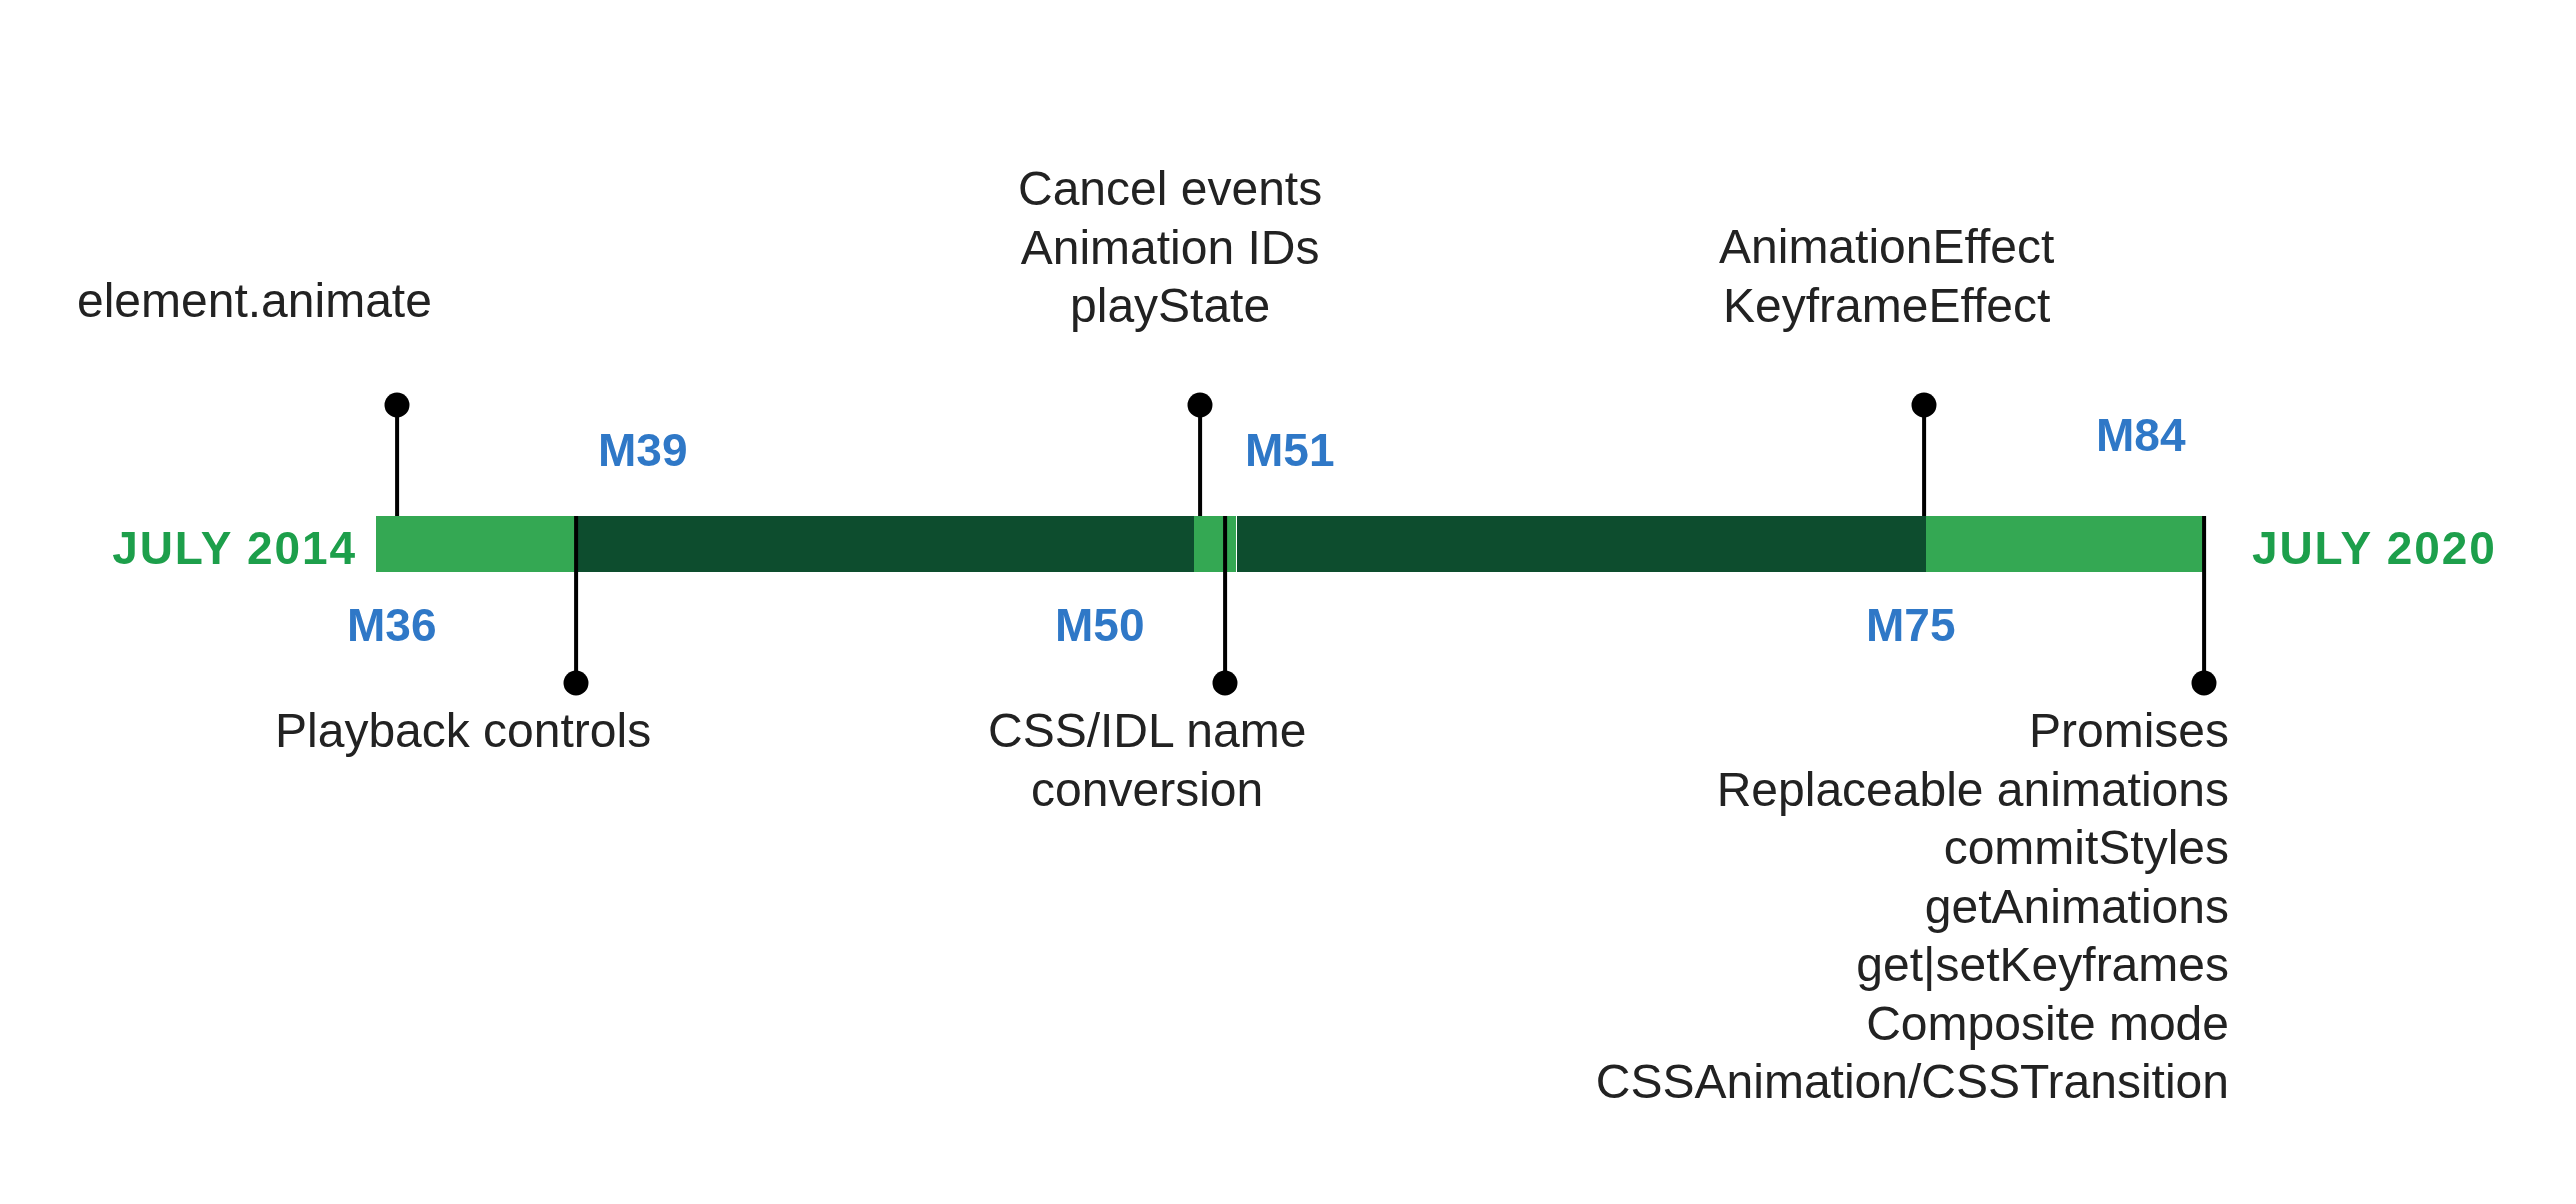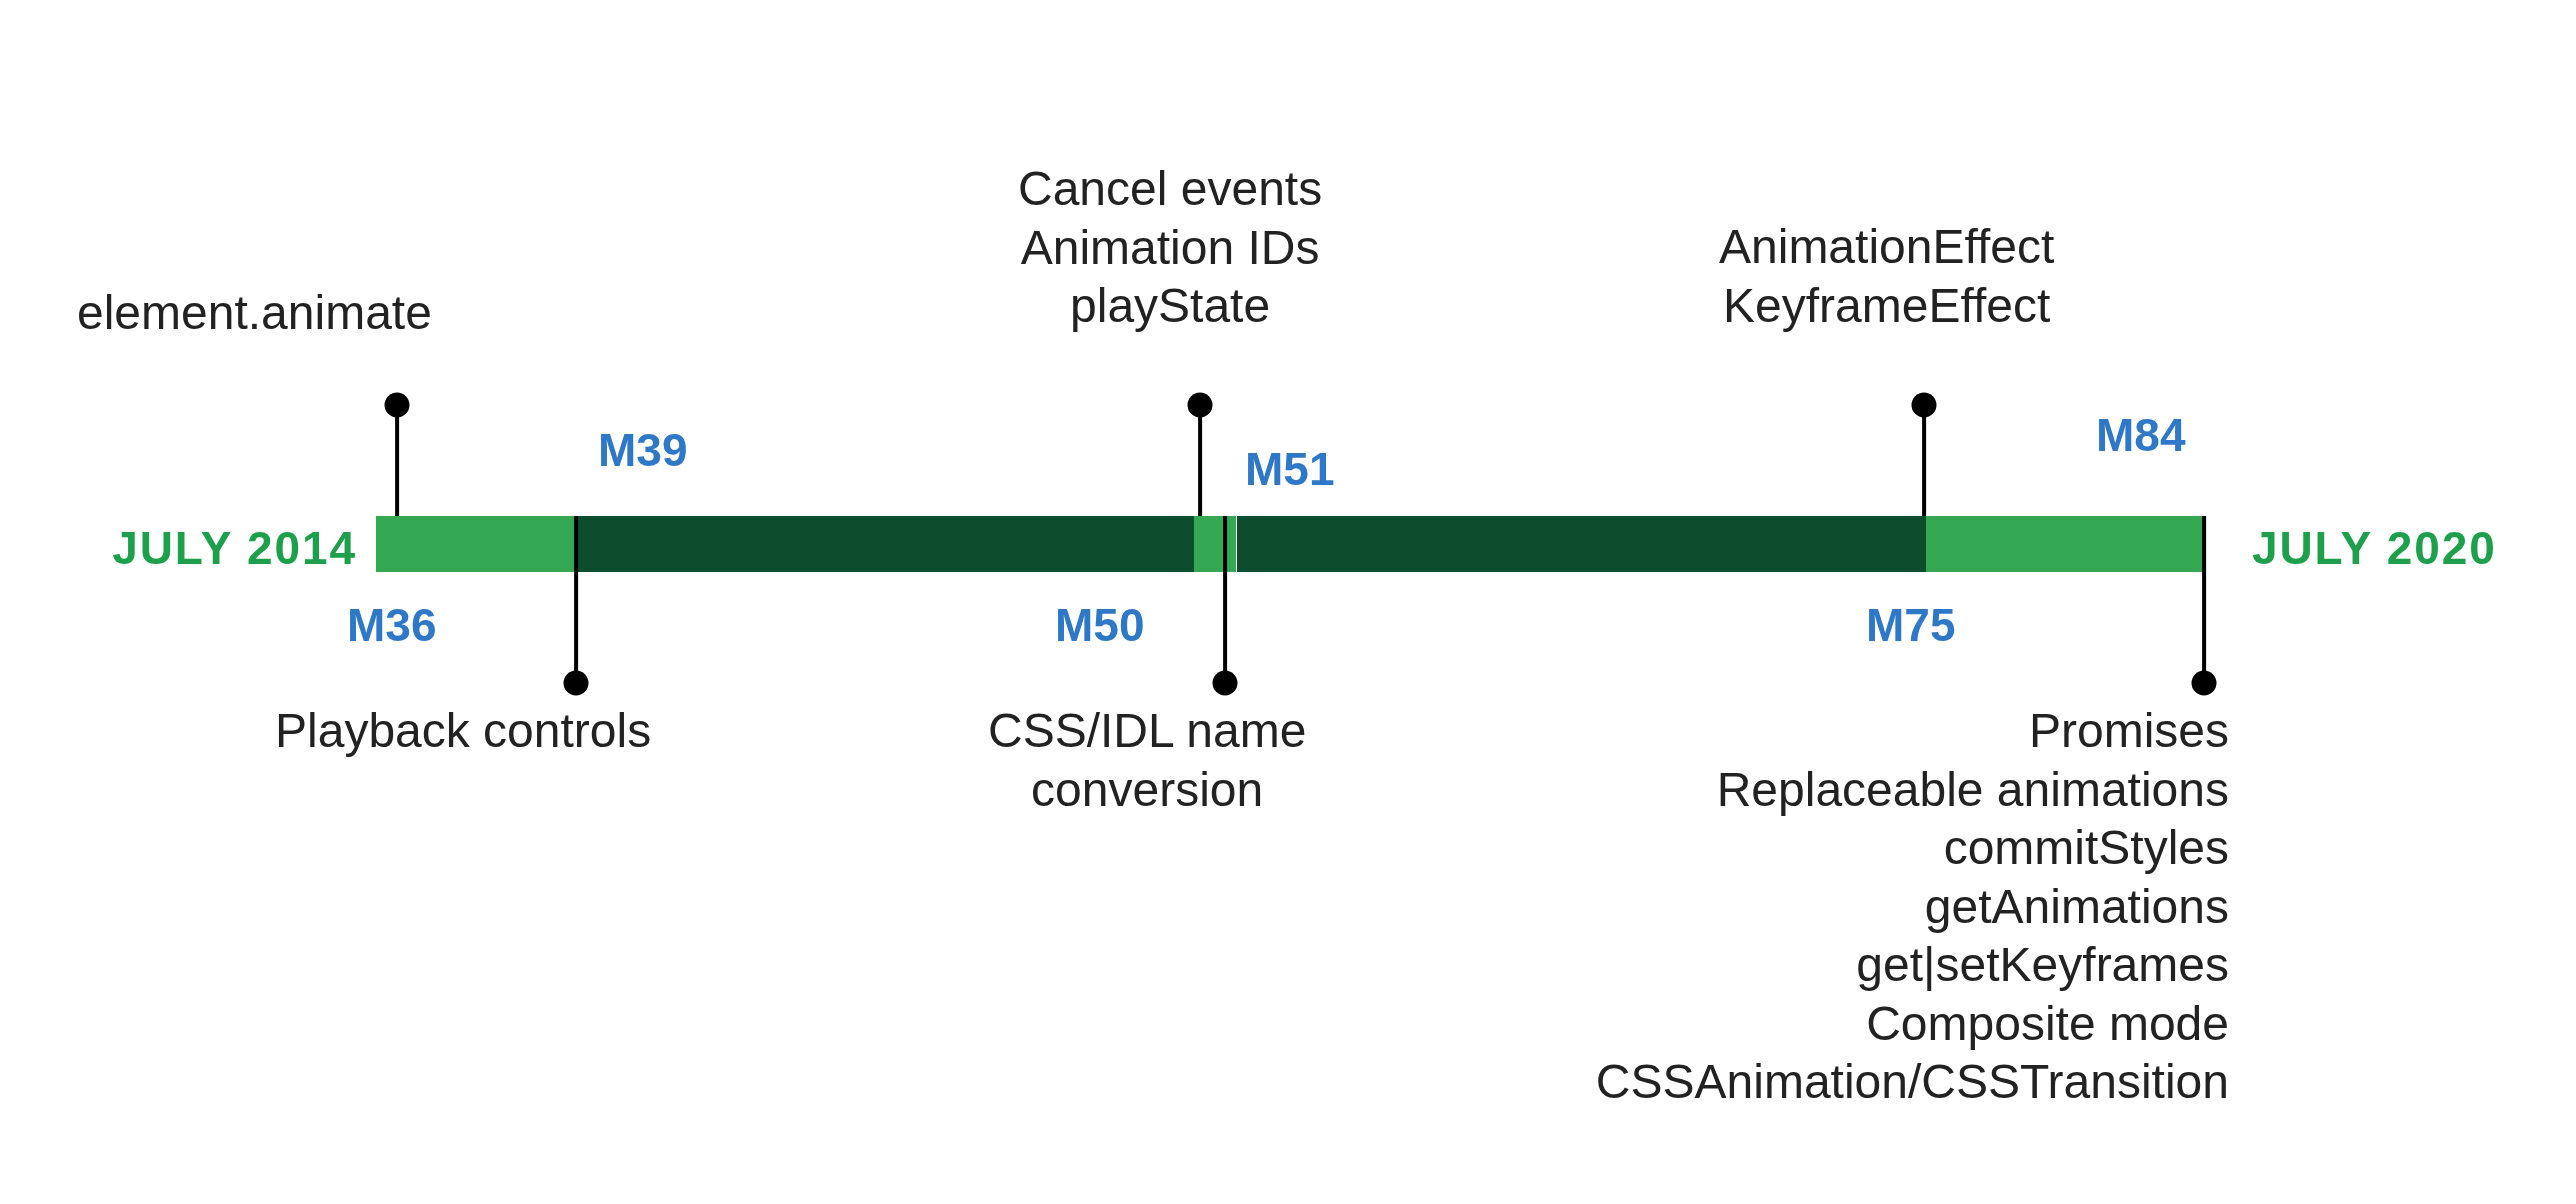--- a/index.html
+++ b/index.html
@@ -73,32 +73,32 @@
   <div class="date-label left">JULY 2014</div>
   <div class="date-label right">JULY 2020</div>
 <div class="bar light" style="left: 376px; width: 201px;"></div>
     <div class="bar dark" style="left: 577px; width: 617px;"></div>
     <div class="bar light" style="left: 1194px; width: 42px;"></div>
     <div class="bar dark" style="left: 1237px; width: 689px;"></div>
     <div class="bar light" style="left: 1926px; width: 278px;"></div>
     <div class="stem" style="left: 397px; top: 405px; height: 111px;"></div>
     <div class="dot" style="left: 397px; top: 405px;"></div>
     <div class="milestone-label" style="left: 347px; top: 598px;">M36</div>
-    <div class="feature-label" style="left: 77px; top: 284px;">element.animate</div>
+    <div class="feature-label" style="left: 77px; top: 272px;">element.animate</div>
     <div class="stem" style="left: 576px; top: 516px; height: 167px;"></div>
     <div class="dot" style="left: 576px; top: 683px;"></div>
     <div class="milestone-label" style="left: 598px; top: 423px;">M39</div>
     <div class="feature-label" style="left: 275px; top: 702px;">Playback controls</div>
     <div class="stem" style="left: 1225px; top: 516px; height: 167px;"></div>
     <div class="dot" style="left: 1225px; top: 683px;"></div>
     <div class="milestone-label" style="left: 1055px; top: 598px;">M50</div>
     <div class="feature-label" style="left: 988px; top: 702px;">CSS/IDL name<br>conversion</div>
     <div class="stem" style="left: 1200px; top: 405px; height: 111px;"></div>
     <div class="dot" style="left: 1200px; top: 405px;"></div>
-    <div class="milestone-label" style="left: 1245px; top: 423px; margin-top: 19px;">M51</div>
+    <div class="milestone-label" style="left: 1245px; top: 423px;">M51</div>
     <div class="feature-label" style="left: 1018px; top: 160px;">Cancel events<br>Animation IDs<br>playState</div>
     <div class="stem" style="left: 1924px; top: 405px; height: 111px;"></div>
     <div class="dot" style="left: 1924px; top: 405px;"></div>
     <div class="milestone-label" style="left: 1866px; top: 598px;">M75</div>
     <div class="feature-label" style="left: 1719px; top: 218px;">AnimationEffect<br>KeyframeEffect</div>
     <div class="stem" style="left: 2204px; top: 516px; height: 167px;"></div>
     <div class="dot" style="left: 2204px; top: 683px;"></div>
     <div class="milestone-label" style="left: 2096px; top: 408px; text-align: right;">M84</div>
     <div class="feature-label right" style="left: 1534px; top: 702px; width: 695px;">Promises<br>Replaceable animations<br>commitStyles<br>getAnimations<br>get|setKeyframes<br>Composite mode<br>CSSAnimation/CSSTransition</div>
   </div>

